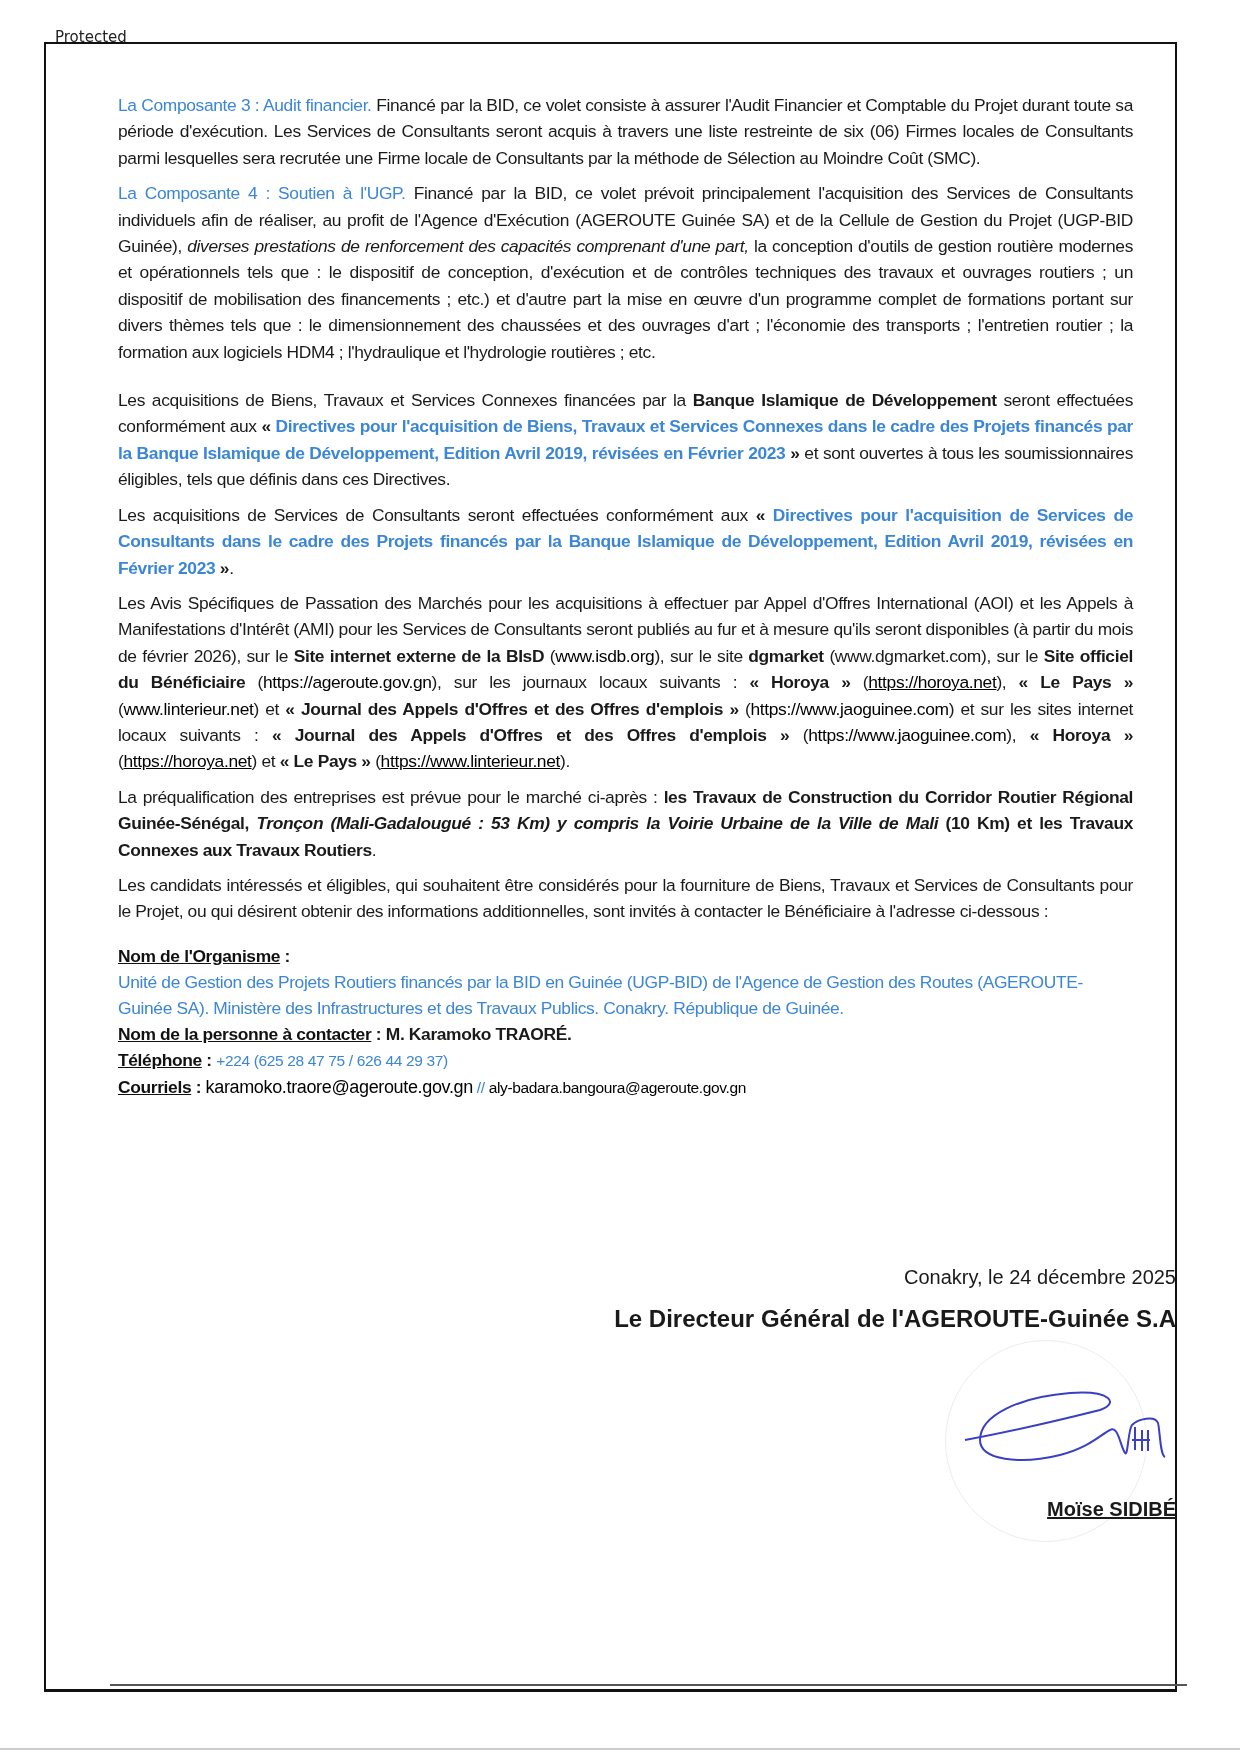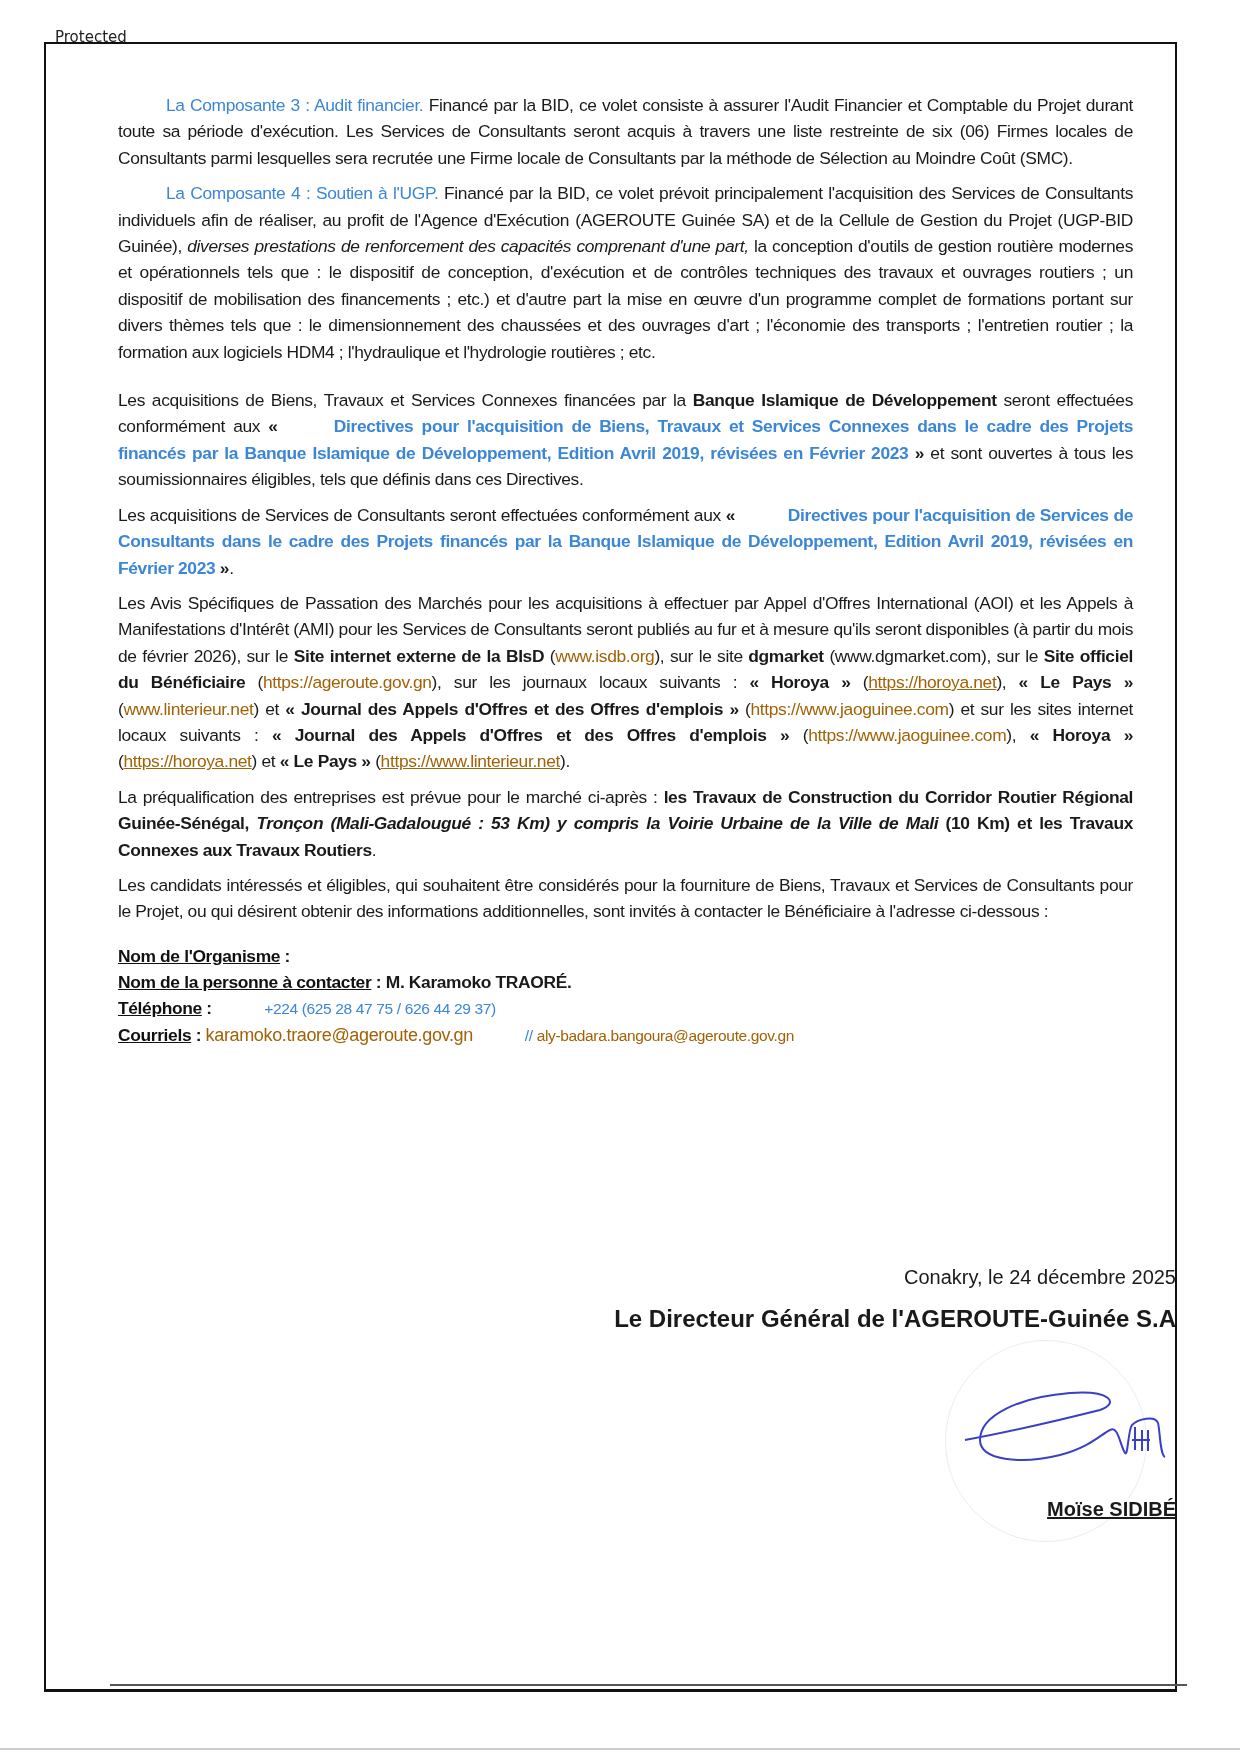--- a/index.html
+++ b/index.html
@@ -7,24 +7,24 @@
          font-family: "Liberation Sans", sans-serif; color: #1a1a1a; }
   .protected { position: absolute; left: 30px; top: 28px; font-size: 15px; color: #222;
                font-family: "DejaVu Sans", sans-serif; margin-left: 25px; }
   .frame { position: absolute; left: 44px; top: 42px; width: 1133px; height: 1650px;
            border: 2px solid #111; border-bottom-width: 3px; box-sizing: border-box; }
   .frame-line { position: absolute; left: 110px; top: 1684px; width: 1077px; height: 2px; background: #555; }
   .content { position: absolute; left: 118px; top: 92px; width: 1015px; font-size: 17.4px;
              line-height: 26.4px; text-align: justify; letter-spacing: -0.35px; }
   .content p { margin: 0 0 9px 0; }
   .content p.gap { margin-top: 22px; }
-  .blue { color: #3b86d6; margin-left: 48px; }
+  .blue { color: #3b86d6; }
   .b { font-weight: bold; }
   .i { font-style: italic; }
-  a.link { color: #a16207; text-decoration: none; margin-top: 8px; }
+  a.link { color: #000000; text-decoration: none; margin-top: 8px; }
   a.link.ul { text-decoration: underline; }
   .contact { margin-top: 18px; line-height: 26px; }
   .contact div { margin: 0; }
   .label { font-weight: bold; text-decoration: underline; color: #111; }
   .sign { position: absolute; right: 64px; text-align: right; }
   .date { top: 1266px; font-size: 20px; }
   .director { top: 1305px; font-size: 24px; font-weight: bold; }
   .signer { top: 1498px; font-size: 20px; font-weight: bold; text-decoration: underline; }
   .signature { position: absolute; left: 960px; top: 1385px; width: 220px; height: 110px; }
   .stamp { position: absolute; left: 945px; top: 1340px; width: 200px; height: 200px;
@@ -68,20 +68,21 @@
   </p>
 
   <p>
     <span>Les candidats intéressés et éligibles, qui souhaitent être considérés pour la fourniture de Biens, Travaux et Services de Consultants pour le Projet, ou qui désirent obtenir des informations additionnelles, sont invités à contacter le Bénéficiaire à l'adresse ci-dessous :</span>
   </p>
 
   <div class="contact">
     <div>
       <span class="label">Nom de l'Organisme</span><span class="b"> :</span>
     </div>
+    <div class="blue" style="text-align:left;">Unité de Gestion des Projets Routiers financés par la BID en Guinée (UGP-BID) de l'Agence de Gestion des Routes (AGEROUTE-Guinée SA). Ministère des Infrastructures et des Travaux Publics. Conakry. République de Guinée.</div>
     <div>
       <span class="label">Nom de la personne à contacter</span><span class="b"> : </span><span class="b">M. Karamoko TRAORÉ.</span>
     </div>
     <div>
       <span class="label">Téléphone</span><span class="b"> : </span><span class="blue" style="font-size:15.5px;">+224 (625 28 47 75 / 626 44 29 37)</span>
     </div>
     <div>
       <span class="label">Courriels</span><span class="b"> : </span><a class="link" style="font-size:18px;">karamoko.traore@ageroute.gov.gn</a><span class="blue" style="font-size:15.5px;"> // </span><a class="link" style="font-size:15.5px;">aly-badara.bangoura@ageroute.gov.gn</a>
     </div>
   </div>

